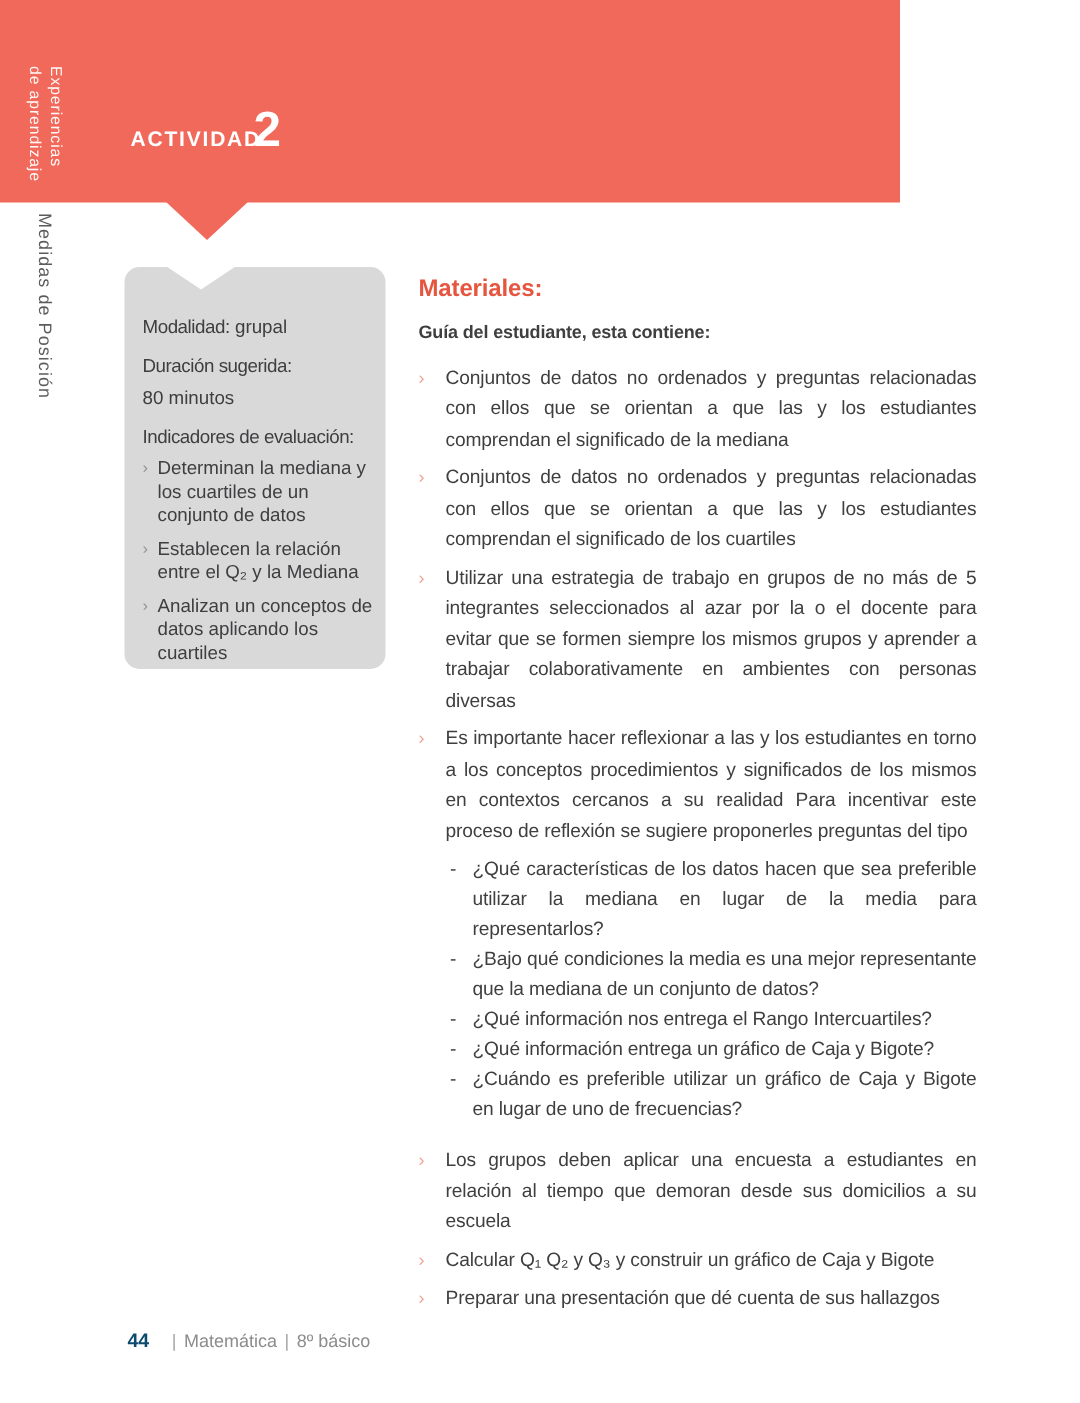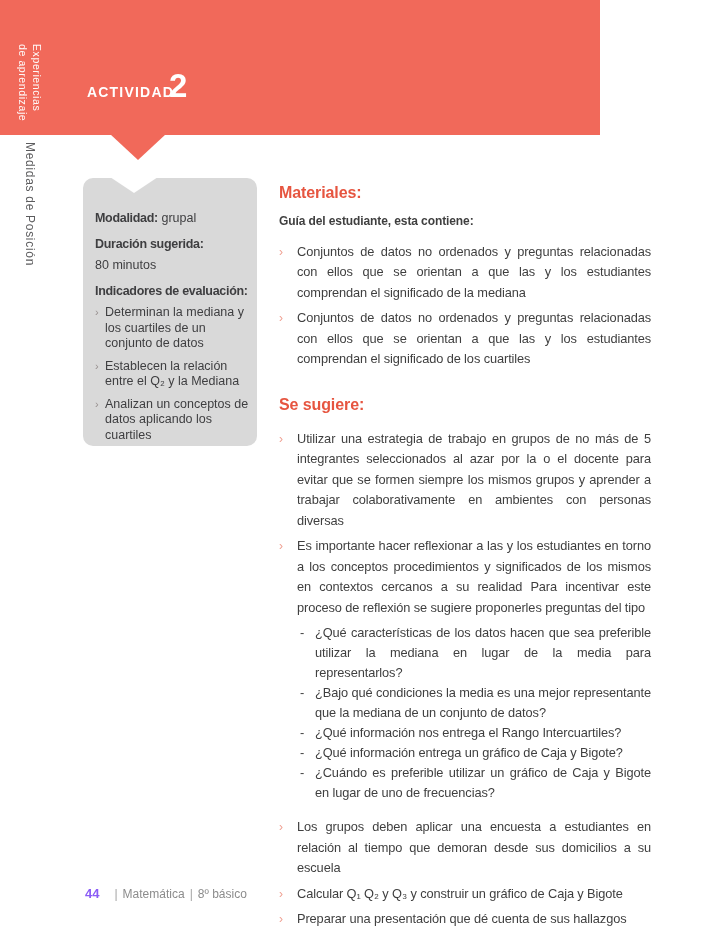--- a/index.html
+++ b/index.html
@@ -25,21 +25,21 @@
 
   
   .info-box{position:absolute;left:83px;top:178px;width:174px;height:268px;
             background:#d9d9d9;border-radius:10px;box-sizing:border-box;
             padding:33px 7px 0 12px;font-size:12.5px;line-height:15.5px;color:#3e3e40;}
   .info-notch{position:absolute;left:27px;top:-1px;width:0;height:0;
               border-left:24px solid transparent;border-right:24px solid transparent;
               border-top:16px solid #ffffff;}
   .info-line{margin:0 0 6px 0;}
   .info-line.gap{margin-bottom:10px;}
-  .info-label{font-weight:bold;white-space:nowrap;letter-spacing:-0.3px;}
+  .info-label{font-weight:normal;white-space:nowrap;letter-spacing:-0.3px;}
   .info-list{list-style:none;margin:2px 0 0 0;padding:0;}
   .info-item{display:flex;margin:0 0 7px 0;}
   .info-item .bullet{flex:0 0 10px;color:#97908f;font-size:11px;line-height:15.5px;}
   .info-item .btext{flex:1;}
 
   
   .main{position:absolute;left:279px;top:183px;width:372px;
         font-size:12.8px;line-height:20.5px;color:#3f3f3f;letter-spacing:-0.1px;}
   .sec-title{color:#e65540;font-weight:bold;font-size:16px;line-height:1.2;margin:0 0 9px 0;}
   .sec-title.second{margin-top:25px;margin-bottom:15px;}
@@ -48,21 +48,21 @@
   .bullet-item .bullet{flex:0 0 18px;color:#efa092;font-size:12px;line-height:20.5px;}
   .bullet-item .btext{flex:1;text-align:justify;}
   .questions{margin:0 0 14px 21px;}
   .q-item{display:flex;}
   .q-item .dash{flex:0 0 15px;line-height:20px;}
   .q-item .qtext{flex:1;text-align:justify;line-height:20px;}
 
   
   .footer{position:absolute;left:85px;top:886px;display:flex;align-items:baseline;
           font-size:12px;color:#8c8c8c;}
-  .page-num{color:#8b5cf6;font-weight:bold;font-size:13px;margin-right:10px;}
+  .page-num{color:#0c4a6e;font-weight:bold;font-size:13px;margin-right:10px;}
   .footer .sep{margin:0 5px;color:#a5a5a5;}
 </style>
 </head>
 <body>
 
 <div class="page">
 
   <div class="band">
     <span class="band-label">ACTIVIDAD</span>
     <span class="band-num">2</span>
@@ -104,21 +104,20 @@
 
     <div class="bullet-item">
       <span class="bullet">›</span>
       <div class="btext">Conjuntos de datos  no ordenados y preguntas relacionadas con ellos  que se orientan a que las y los estudiantes comprendan el significado de la mediana</div>
     </div>
     <div class="bullet-item">
       <span class="bullet">›</span>
       <div class="btext">Conjuntos de datos  no ordenados y preguntas relacionadas con ellos  que se orientan a que las y los estudiantes comprendan el significado de los cuartiles</div>
     </div>
 
-    <h2 class="sec-title second">Se sugiere:</h2>
 
     <div class="bullet-item">
       <span class="bullet">›</span>
       <div class="btext">Utilizar una estrategia de trabajo en grupos de no más de 5 integrantes  seleccionados al azar por la o el docente  para evitar que se formen siempre los mismos grupos y aprender a trabajar colaborativamente en ambientes con personas diversas</div>
     </div>
     <div class="bullet-item">
       <span class="bullet">›</span>
       <div class="btext">Es importante hacer reflexionar a las y los estudiantes en torno a los conceptos  procedimientos  y significados de los mismos  en contextos cercanos a su realidad   Para incentivar este proceso de reflexión se sugiere proponerles preguntas del tipo</div>
     </div>
 

